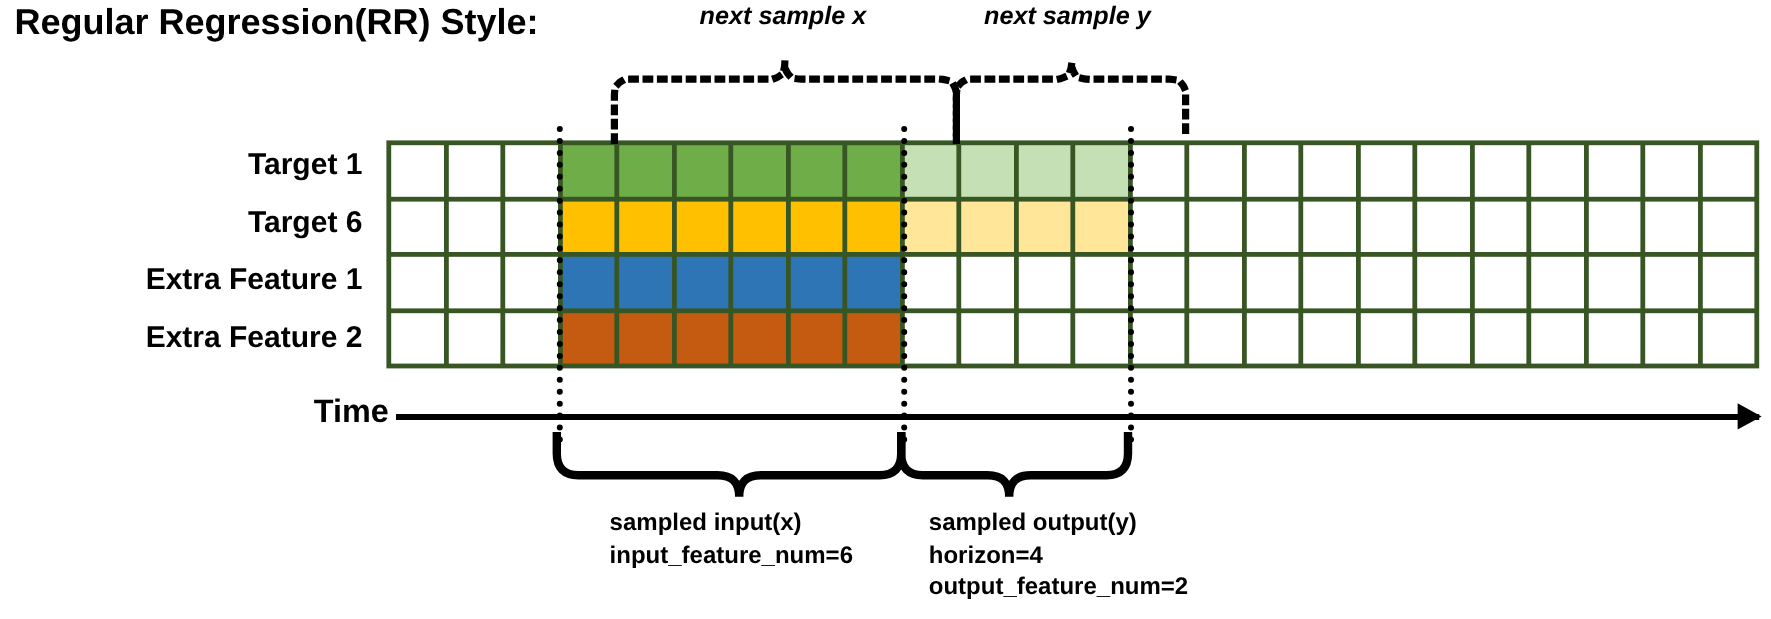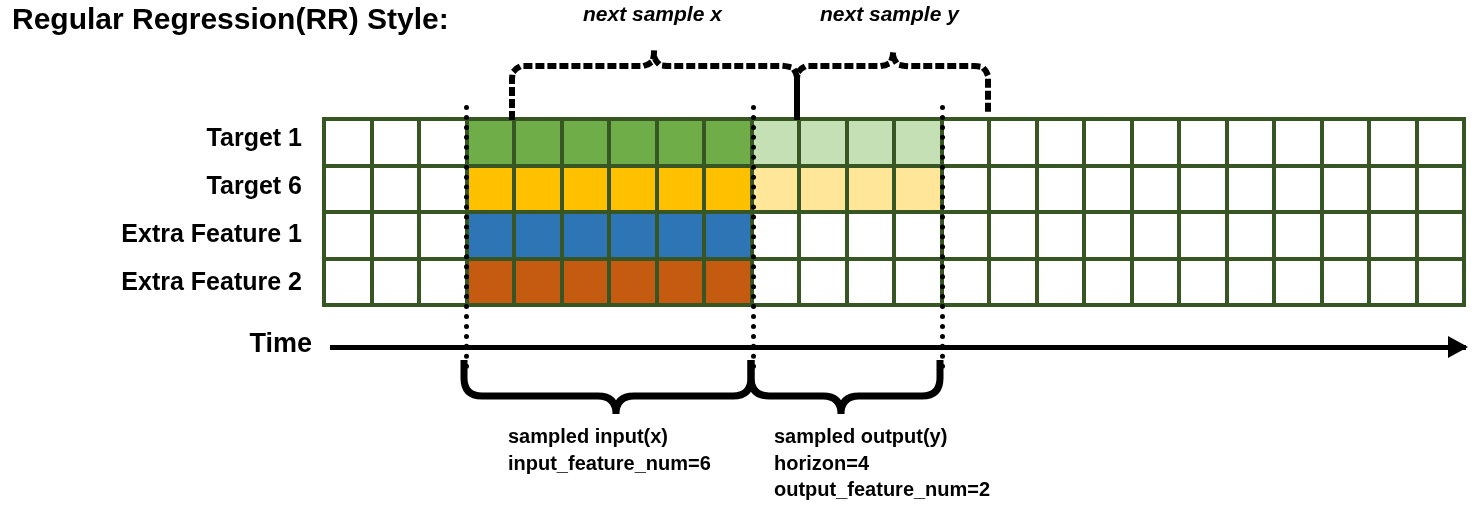--- a/index.html
+++ b/index.html
@@ -17,21 +17,21 @@
             white-space:nowrap;text-align:right;line-height:1;}
   .rowlabel-wrap{position:absolute;left:0;width:312px;}
 
   .grid{position:absolute;left:322px;top:117px;width:1144px;height:190px;
         background:#375623;display:grid;
         grid-template-columns:repeat(24,1fr);
         grid-template-rows:repeat(4,1fr);
         gap:4px;padding:4px;box-sizing:border-box;}
   .cell{background:#ffffff;}
 
-  .timelabel{position:absolute;left:0;width:312px;top:328px;text-align:right;
+  .timelabel{position:absolute;left:12px;width:312px;top:328px;text-align:right;
              font-size:27px;font-weight:700;}
   .axis{position:absolute;left:330px;top:345px;width:1136px;height:5px;background:#000;}
   .axis-head{position:absolute;left:1448px;top:336px;width:0;height:0;
              border-left:20px solid #000;border-top:11px solid transparent;
              border-bottom:11px solid transparent;}
 
   .vdot{position:absolute;width:0;border-left:5px dotted #000;}
 
   .caption{position:absolute;font-size:20px;font-weight:600;line-height:1.33;
            white-space:nowrap;}

